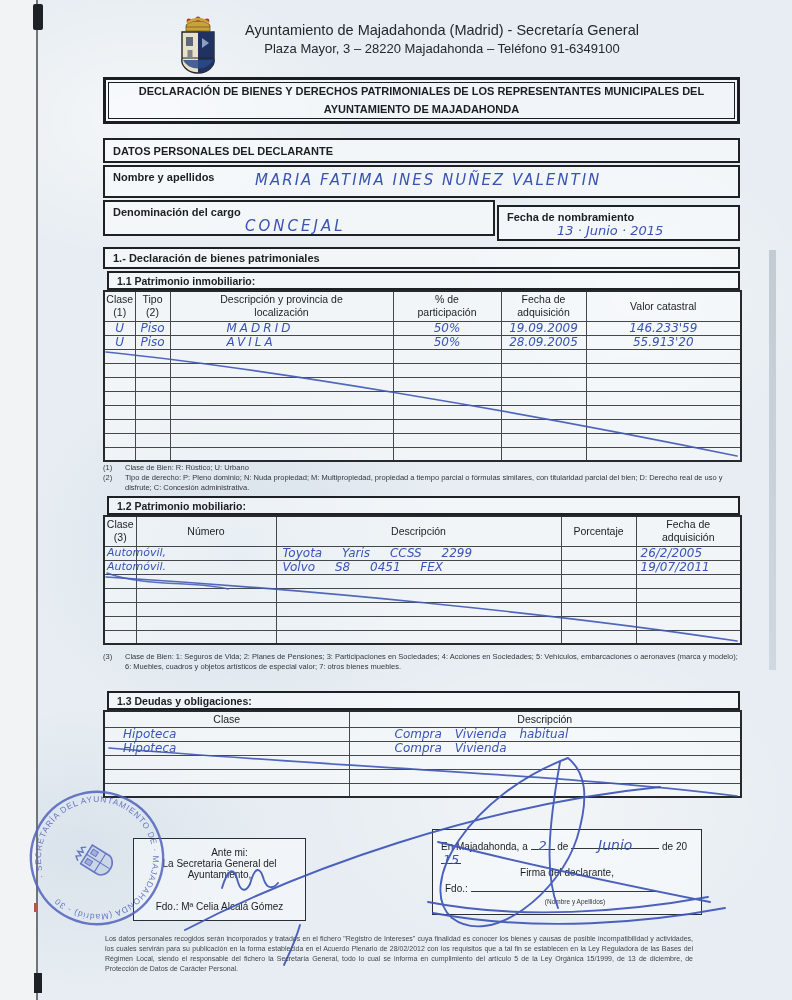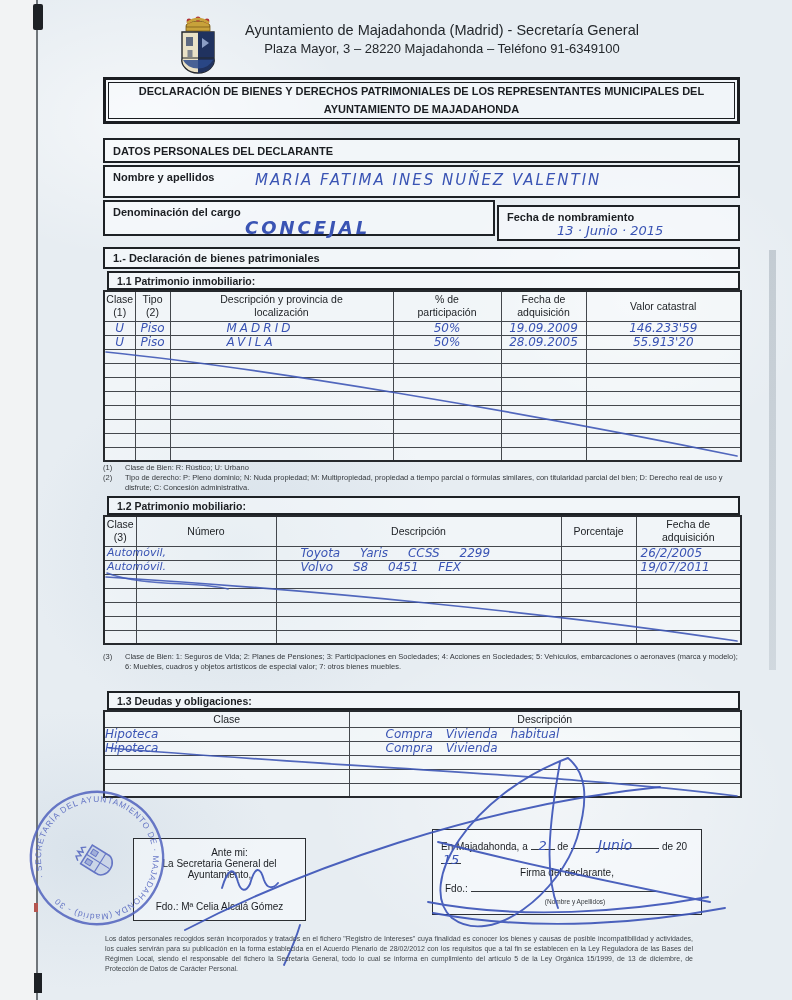--- a/index.html
+++ b/index.html
@@ -49,24 +49,24 @@
     vertical-align:middle;line-height:1.25;color:#1b1e22;}
   table.ft tbody tr{height:14px;}
   table.ft td{font-size:12px;line-height:12px;white-space:nowrap;}
   .hcell span{display:block;}
   
   .t11 .hw-row td:nth-child(1),.t11 .hw-row td:nth-child(2){text-align:center;}
   .t11 .hw-row td:nth-child(3){padding-left:56px;letter-spacing:3px;}
   .t11 .hw-row td:nth-child(4),.t11 .hw-row td:nth-child(5),
   .t11 .hw-row td:nth-child(6){text-align:center;}
   .t12 .hw-row td:nth-child(1){padding-left:2px;font-size:11px;}
-  .t12 .hw-row td:nth-child(3){padding-left:24px;word-spacing:16px;}
+  .t12 .hw-row td:nth-child(3){padding-left:6px;word-spacing:16px;}
   .t12 .hw-row td:nth-child(5){padding-left:4px;}
-  .t13 .hw-row td:nth-child(1){padding-left:0;}
-  .t13 .hw-row td:nth-child(2){padding-left:36px;word-spacing:9px;}
+  .t13 .hw-row td:nth-child(1){padding-left:18px;}
+  .t13 .hw-row td:nth-child(2){padding-left:45px;word-spacing:9px;}
   
   .fnotes{position:absolute;left:103px;width:640px;font-size:7.5px;line-height:1.35;color:#34383c;}
   .fnote{display:flex;}
   .fnote .num{width:22px;flex:0 0 22px;}
   .fnote .txt{flex:1;}
   
   .sigbox{position:absolute;border:1.5px solid #2b2e32;box-sizing:border-box;
     background:rgba(252,253,255,.5);font-size:10px;text-align:center;}
   .blank{display:inline-block;border-bottom:1px solid #34383c;vertical-align:baseline;
     text-align:center;height:11px;}
@@ -115,21 +115,21 @@
 
   <div class="bar" style="top:138px;height:25px;">
     <span>DATOS PERSONALES DEL DECLARANTE</span>
   </div>
   <div class="pbox" style="left:103px;top:165px;width:637px;height:33px;">
     <span class="plabel">Nombre y apellidos</span>
     <span class="hw" style="position:absolute;left:150px;top:4px;font-size:15px;letter-spacing:2px;">MARIA FATIMA INES NUÑEZ VALENTIN</span>
   </div>
   <div class="pbox" style="left:103px;top:200px;width:392px;height:36px;">
     <span class="plabel">Denominación del cargo</span>
-    <span class="hw" style="position:absolute;left:140px;top:15px;font-size:18px;letter-spacing:3px;font-weight:bold;">CONCEJAL</span>
+    <span class="hw" style="position:absolute;left:140px;top:15px;font-size:15px;letter-spacing:3px;">CONCEJAL</span>
   </div>
   <div class="pbox" style="left:497px;top:205px;width:243px;height:36px;">
     <span class="plabel">Fecha de nombramiento</span>
     <span class="hw" style="position:absolute;left:58px;top:16px;font-size:13px;">13 · Junio · 2015</span>
   </div>
 
   <div class="bar" style="top:247px;height:22px;">
     <span>1.- Declaración de bienes patrimoniales</span>
   </div>
 

